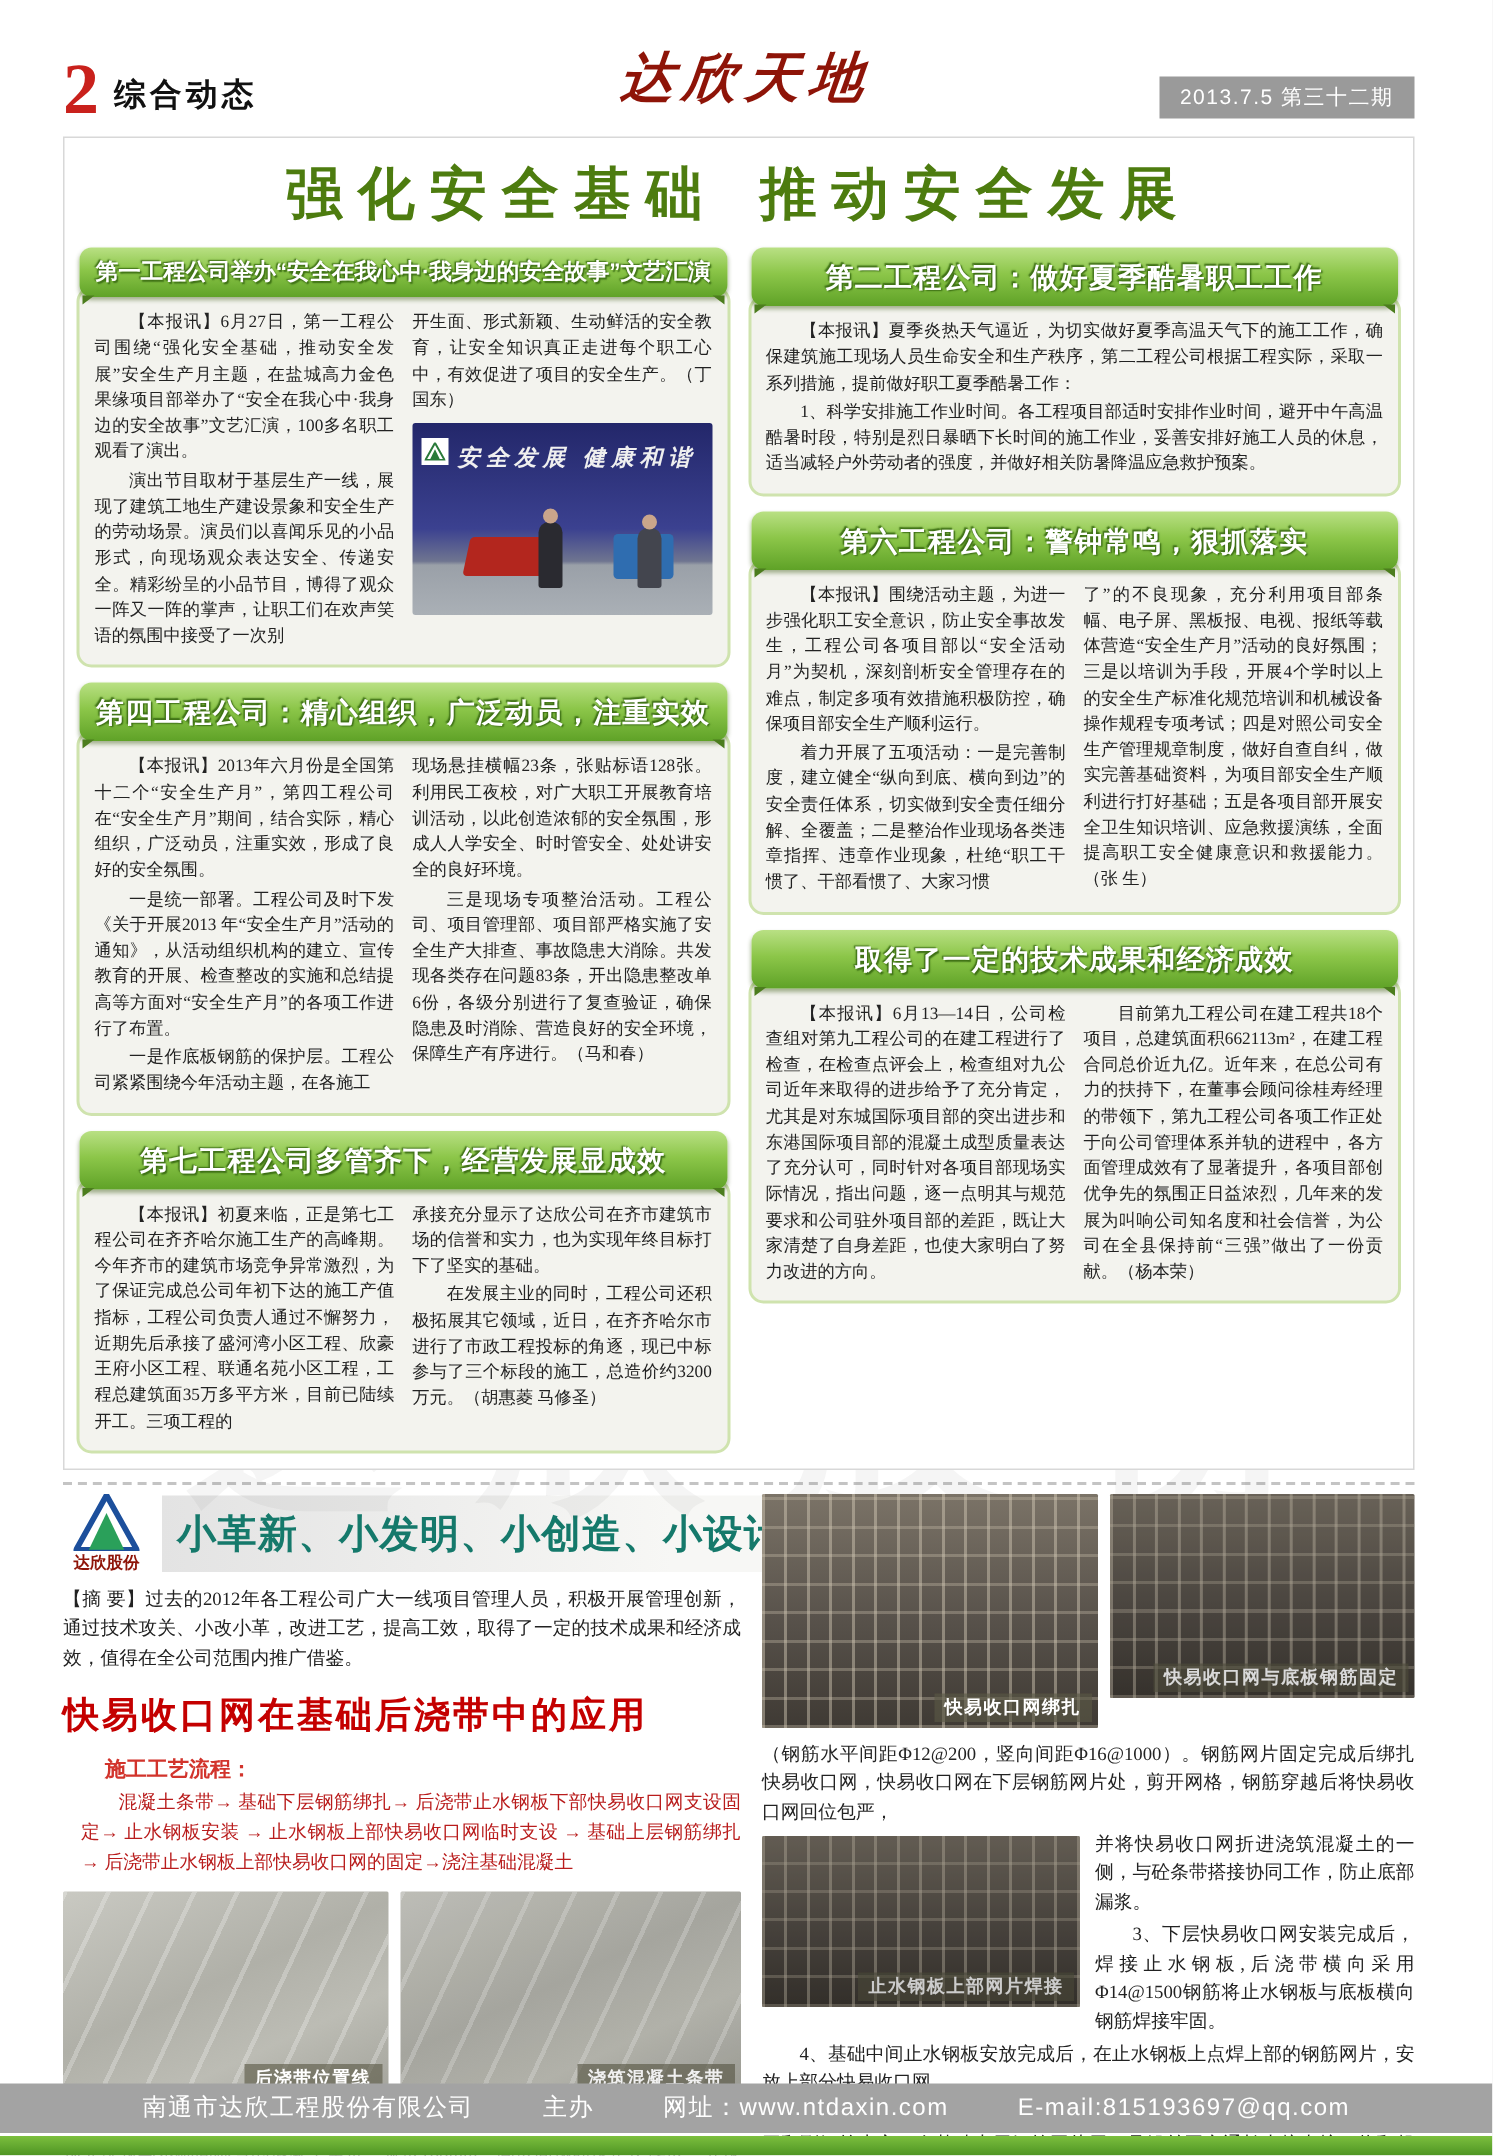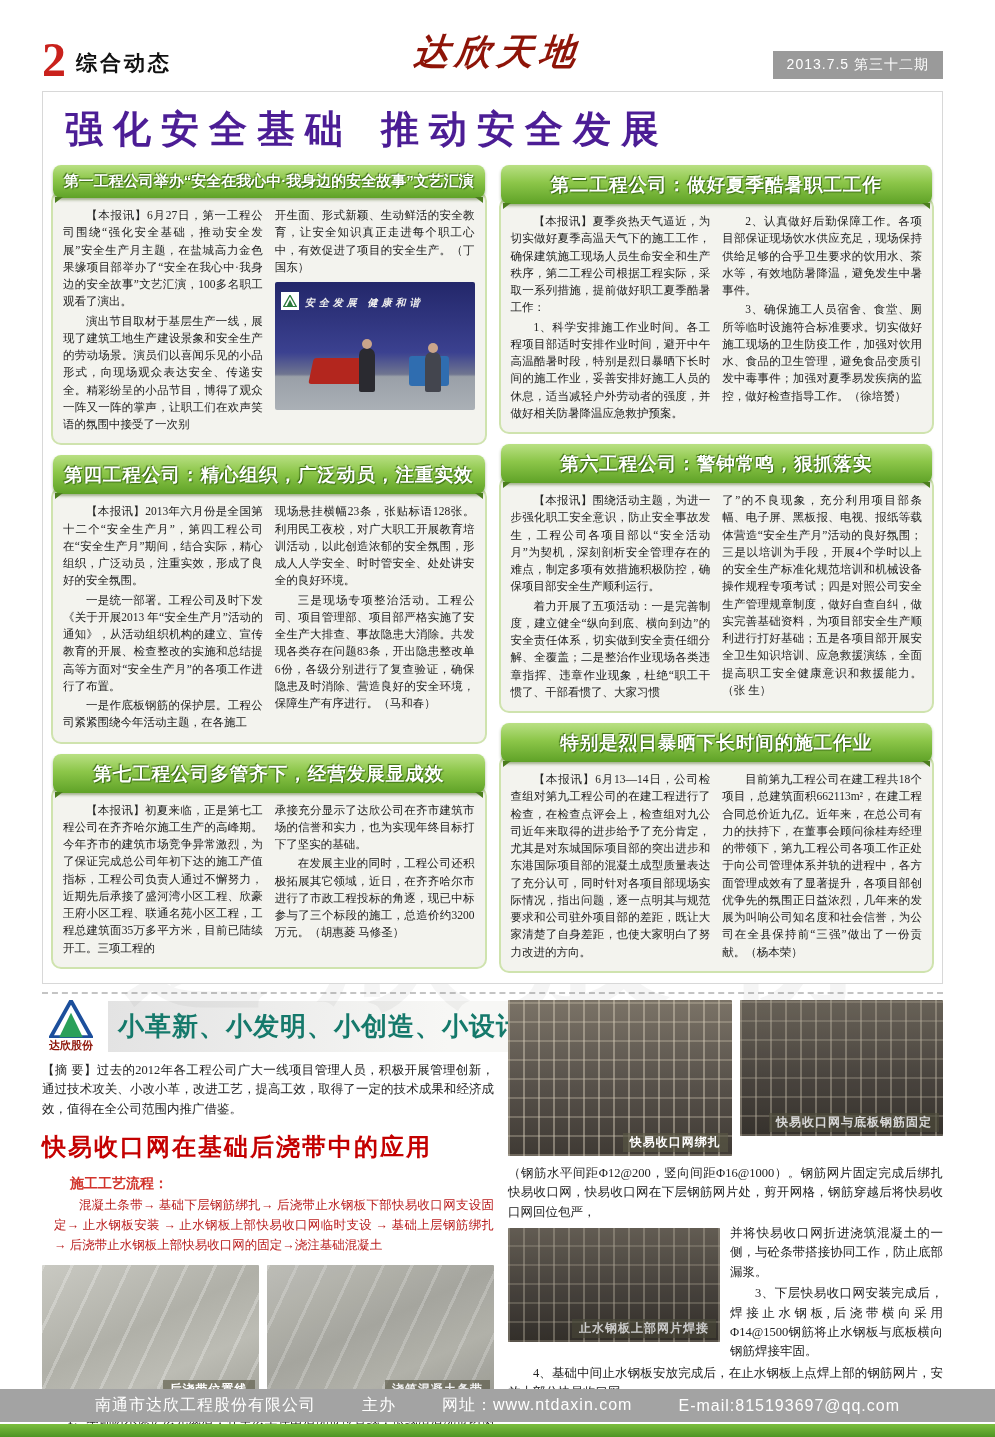--- a/index.html
+++ b/index.html
@@ -8,40 +8,40 @@
 
   
   .header { display:flex; align-items:flex-end; padding:38px 52px 6px 42px; position:relative; }
   .pagenum { color:#c9211c; font-size:48px; font-weight:bold; line-height:0.9; font-family:"Liberation Serif","DejaVu Serif",serif; }
   .section-name { font-size:21px; font-weight:bold; color:#111; margin-left:10px; letter-spacing:3px; padding-bottom:4px; }
   .masthead { position:absolute; left:0; right:0; text-align:center; bottom:10px; font-family:"DejaVu Serif","Liberation Serif",serif; font-style:italic; font-weight:bold; font-size:36px; color:#8e1408; letter-spacing:6px; transform:skewX(-6deg); }
   .issue-box { margin-left:auto; background:#9a9a9a; color:#fff; font-size:14px; padding:5px 14px; letter-spacing:1px; margin-bottom:2px; }
 
   
   .frame { margin:4px 52px 0 42px; border:1px solid #d8d8d8; padding:6px 8px 10px; position:relative; background:#fff; }
-  .headline { color:#4c1d95; font-weight:bold; font-size:38px; letter-spacing:10px; padding:6px 0 10px; }
+  .headline { text-align:center; color:#4d7c0f; font-weight:bold; font-size:38px; letter-spacing:10px; padding:6px 0 10px; }
   .headline span { margin:0 14px; }
 
   .grid { display:grid; grid-template-columns:1fr 1fr; gap:10px 12px; align-items:start; }
   .colstack { display:flex; flex-direction:column; gap:10px; }
 
   .banner { position:relative; z-index:2; margin:0 2px; background:linear-gradient(180deg,#b9e084 0%,#8cc649 45%,#5fa227 100%); border-radius:8px; box-shadow:0 2px 3px rgba(60,90,20,.45); color:#fff; font-weight:bold; text-align:center; padding:7px 10px; font-size:18.5px; letter-spacing:1px; text-shadow:1px 1px 1px #3c6e14, -1px -1px 1px #3c6e14; }
   .banner.sm { font-size:15px; letter-spacing:0; }
   .banner::before, .banner::after { content:""; position:absolute; bottom:-5px; width:0; height:0; border-style:solid; }
   .banner::before { left:2px; border-width:6px 8px 0 0; border-color:#4c7d1e transparent transparent transparent; }
   .banner::after { right:2px; border-width:0 8px 6px 0; border-color:transparent #4c7d1e transparent transparent; }
 
   .card-body { margin-top:-7px; background:#f3f3ee; border:2px solid #cfe3ae; border-radius:10px; padding:14px 10px 8px; display:flex; gap:12px; }
   .cb-col { flex:1; min-width:0; }
   .cb-col p { font-size:11.5px; line-height:1.5; color:#222; text-align:justify; margin-bottom:2px; font-family:"Liberation Serif","DejaVu Serif",serif; }
   .ind { text-indent:2em; }
 
   
   .stage { position:relative; margin-top:6px; height:128px; border-radius:2px; overflow:hidden; background:linear-gradient(180deg,#23276a 0%,#3b4190 55%,#6f7590 72%,#9aa0a8 74%,#aab0b6 100%); }
-  .stage-text { position:absolute; top:14px; left:30px; right:6px; color:#efefef; font-size:10px; font-weight:bold; font-style:italic; letter-spacing:4px; font-family:Liberation Sans, sans-serif; white-space:nowrap; }
+  .stage-text { position:absolute; top:14px; left:30px; right:6px; color:#efefef; font-size:15px; font-weight:bold; font-style:italic; letter-spacing:4px; font-family:Liberation Serif, serif; white-space:nowrap; }
   .stage-logo { position:absolute; top:10px; left:6px; width:18px; height:18px; background:#fff; display:flex; align-items:center; justify-content:center; }
   .figure { position:absolute; bottom:18px; width:16px; height:44px; background:#2a2a30; border-radius:7px 7px 2px 2px; }
   .figure::before { content:""; position:absolute; top:-9px; left:3px; width:10px; height:10px; border-radius:50%; background:#caa58b; }
   .fig1 { left:84px; } .fig2 { left:150px; height:40px; background:#43454e; }
   .stage-red { position:absolute; bottom:26px; left:36px; width:58px; height:26px; background:#b3261e; transform:skewX(-12deg); border-radius:3px; }
   .stage-red2 { position:absolute; bottom:24px; right:26px; width:40px; height:30px; background:#2f6db0; border-radius:3px; }
 
   
   .dashes { margin:8px 52px 6px 42px; border-top:2px dashed #c4c4c4; }
 
@@ -167,42 +167,38 @@
 
       <div class="colstack">
 
         <div class="card">
           <div class="banner"><span>第二工程公司：做好夏季酷暑职工工作</span></div>
           <div class="card-body">
             <div class="cb-col">
               <p class="ind">【本报讯】夏季炎热天气逼近，为切实做好夏季高温天气下的施工工作，确保建筑施工现场人员生命安全和生产秩序，第二工程公司根据工程实际，采取一系列措施，提前做好职工夏季酷暑工作：</p>
               <p class="ind">1、科学安排施工作业时间。各工程项目部适时安排作业时间，避开中午高温酷暑时段，特别是烈日暴晒下长时间的施工作业，妥善安排好施工人员的休息，适当减轻户外劳动者的强度，并做好相关防暑降温应急救护预案。</p>
             </div>
-            <div class="cb-col">
-              <p class="ind">2、认真做好后勤保障工作。各项目部保证现场饮水供应充足，现场保持供给足够的合乎卫生要求的饮用水、茶水等，有效地防暑降温，避免发生中暑事件。</p>
-              <p class="ind">3、确保施工人员宿舍、食堂、厕所等临时设施符合标准要求。切实做好施工现场的卫生防疫工作，加强对饮用水、食品的卫生管理，避免食品变质引发中毒事件；加强对夏季易发疾病的监控，做好检查指导工作。（徐培赟）</p>
-            </div>
           </div>
         </div>
 
         <div class="card">
           <div class="banner"><span>第六工程公司：警钟常鸣，狠抓落实</span></div>
           <div class="card-body">
             <div class="cb-col">
               <p class="ind">【本报讯】围绕活动主题，为进一步强化职工安全意识，防止安全事故发生，工程公司各项目部以“安全活动月”为契机，深刻剖析安全管理存在的难点，制定多项有效措施积极防控，确保项目部安全生产顺利运行。</p>
               <p class="ind">着力开展了五项活动：一是完善制度，建立健全“纵向到底、横向到边”的安全责任体系，切实做到安全责任细分解、全覆盖；二是整治作业现场各类违章指挥、违章作业现象，杜绝“职工干惯了、干部看惯了、大家习惯</p>
             </div>
             <div class="cb-col">
               <p>了”的不良现象，充分利用项目部条幅、电子屏、黑板报、电视、报纸等载体营造“安全生产月”活动的良好氛围；三是以培训为手段，开展4个学时以上的安全生产标准化规范培训和机械设备操作规程专项考试；四是对照公司安全生产管理规章制度，做好自查自纠，做实完善基础资料，为项目部安全生产顺利进行打好基础；五是各项目部开展安全卫生知识培训、应急救援演练，全面提高职工安全健康意识和救援能力。（张 生）</p>
             </div>
           </div>
         </div>
 
         <div class="card">
-          <div class="banner"><span>特别是烈日暴晒下长时间的施工作业</span></div>
+          <div class="banner"><span>取得了一定的技术成果和经济成效</span></div>
           <div class="card-body">
             <div class="cb-col">
               <p class="ind">【本报讯】6月13—14日，公司检查组对第九工程公司的在建工程进行了检查，在检查点评会上，检查组对九公司近年来取得的进步给予了充分肯定，尤其是对东城国际项目部的突出进步和东港国际项目部的混凝土成型质量表达了充分认可，同时针对各项目部现场实际情况，指出问题，逐一点明其与规范要求和公司驻外项目部的差距，既让大家清楚了自身差距，也使大家明白了努力改进的方向。</p>
             </div>
             <div class="cb-col">
               <p class="ind">目前第九工程公司在建工程共18个项目，总建筑面积662113m²，在建工程合同总价近九亿。近年来，在总公司有力的扶持下，在董事会顾问徐桂寿经理的带领下，第九工程公司各项工作正处于向公司管理体系并轨的进程中，各方面管理成效有了显著提升，各项目部创优争先的氛围正日益浓烈，几年来的发展为叫响公司知名度和社会信誉，为公司在全县保持前“三强”做出了一份贡献。（杨本荣）</p>
             </div>
           </div>
         </div>
 

